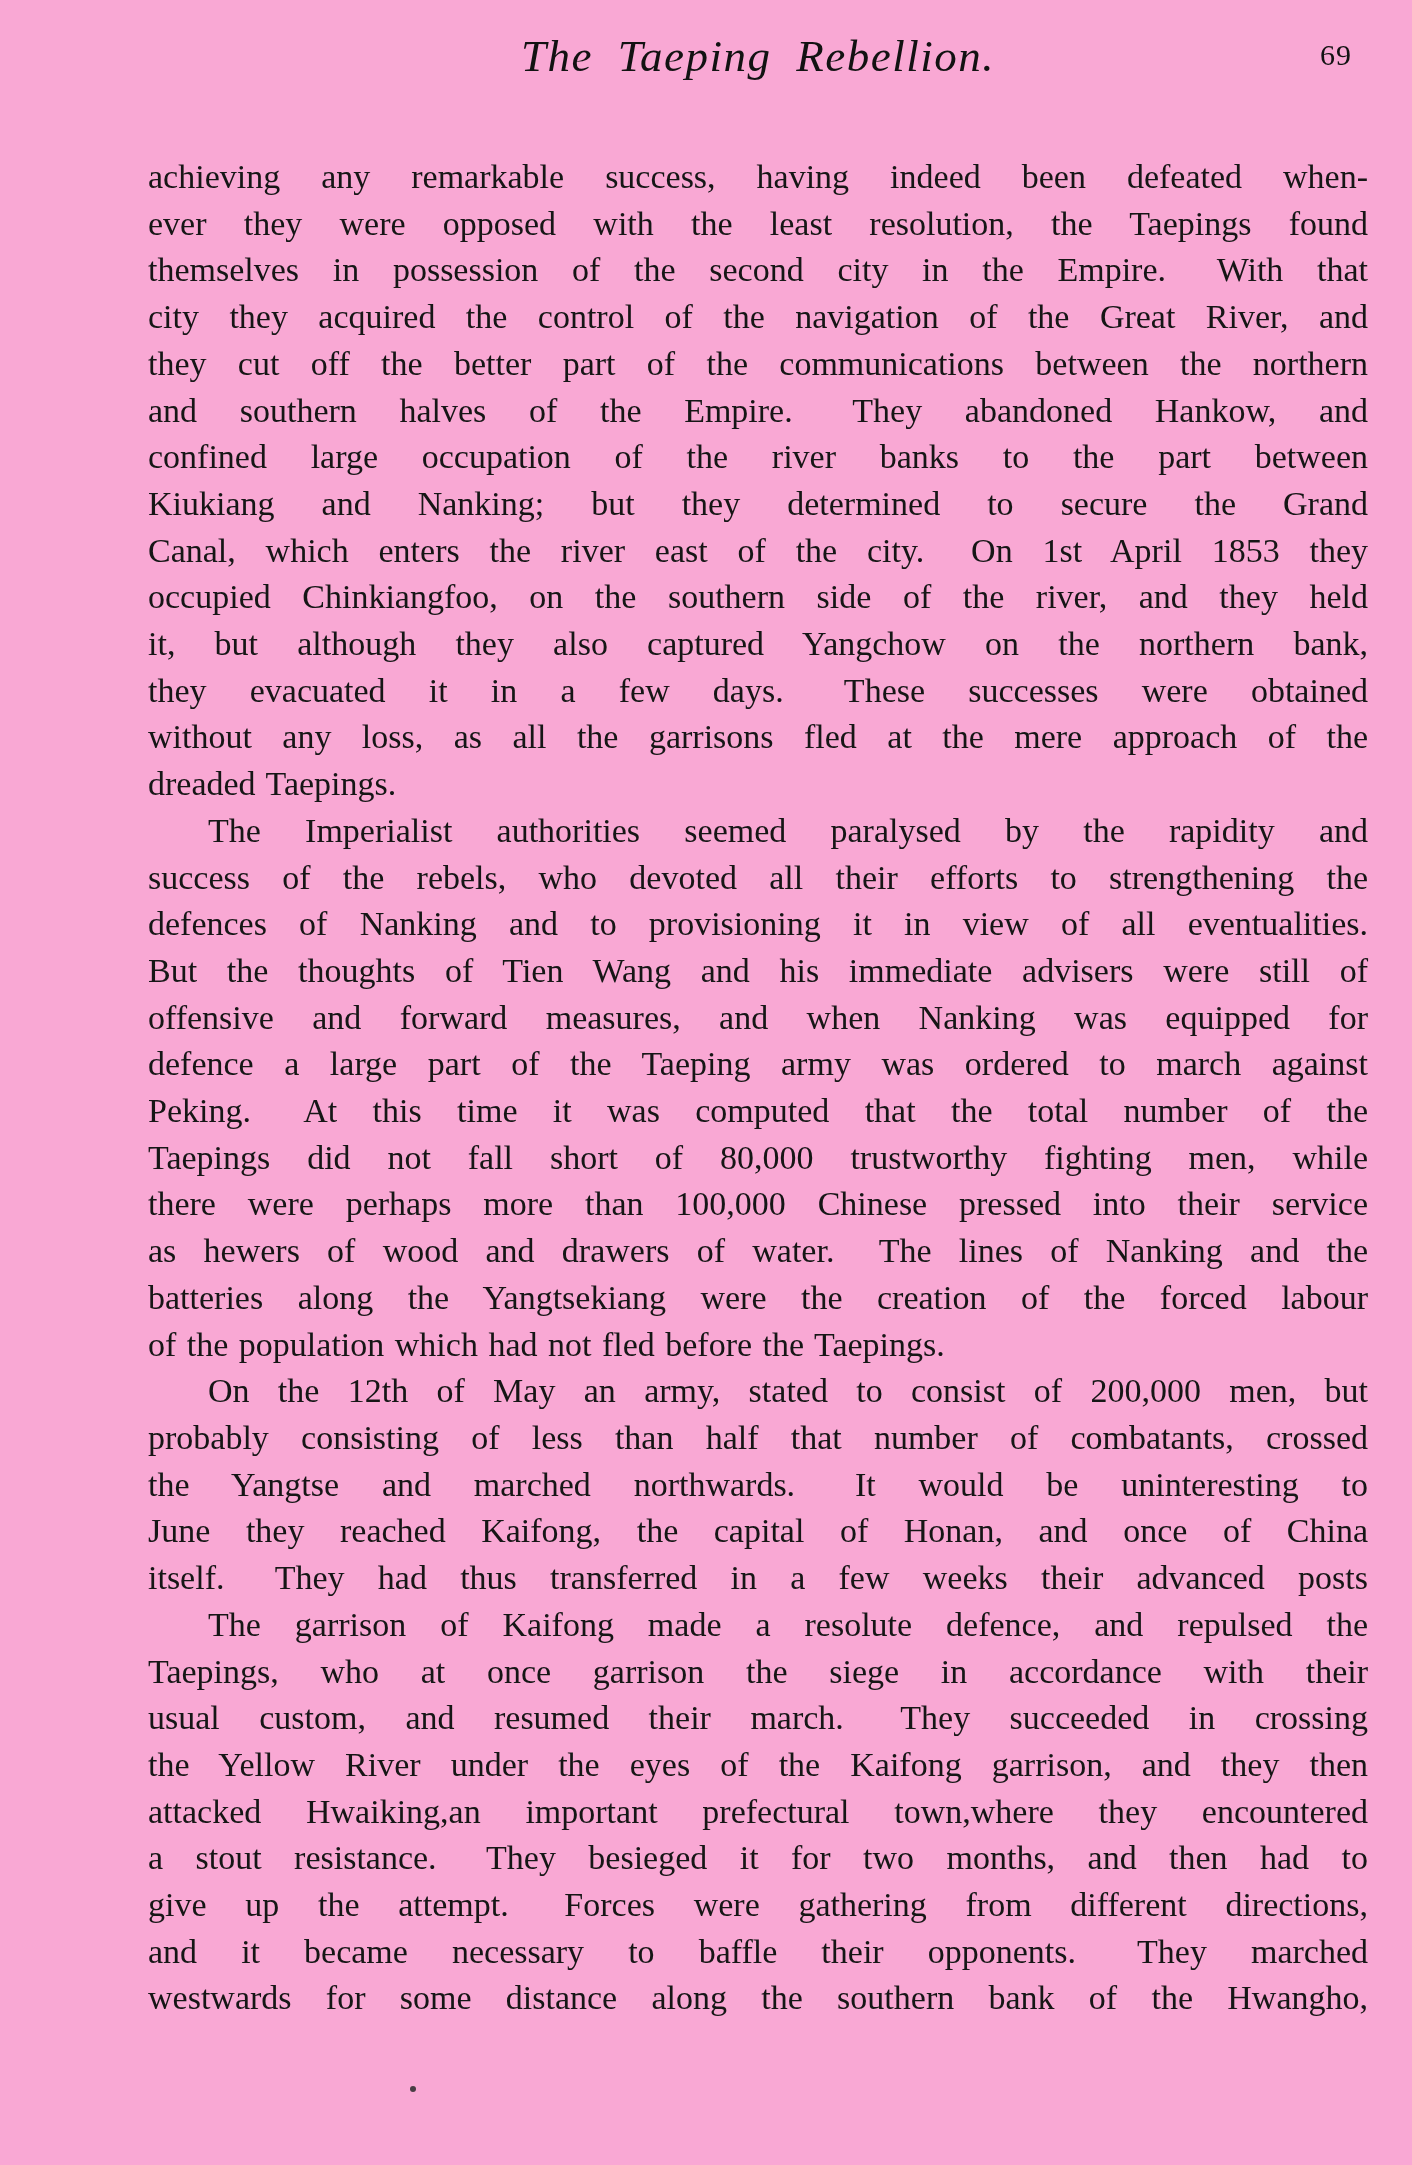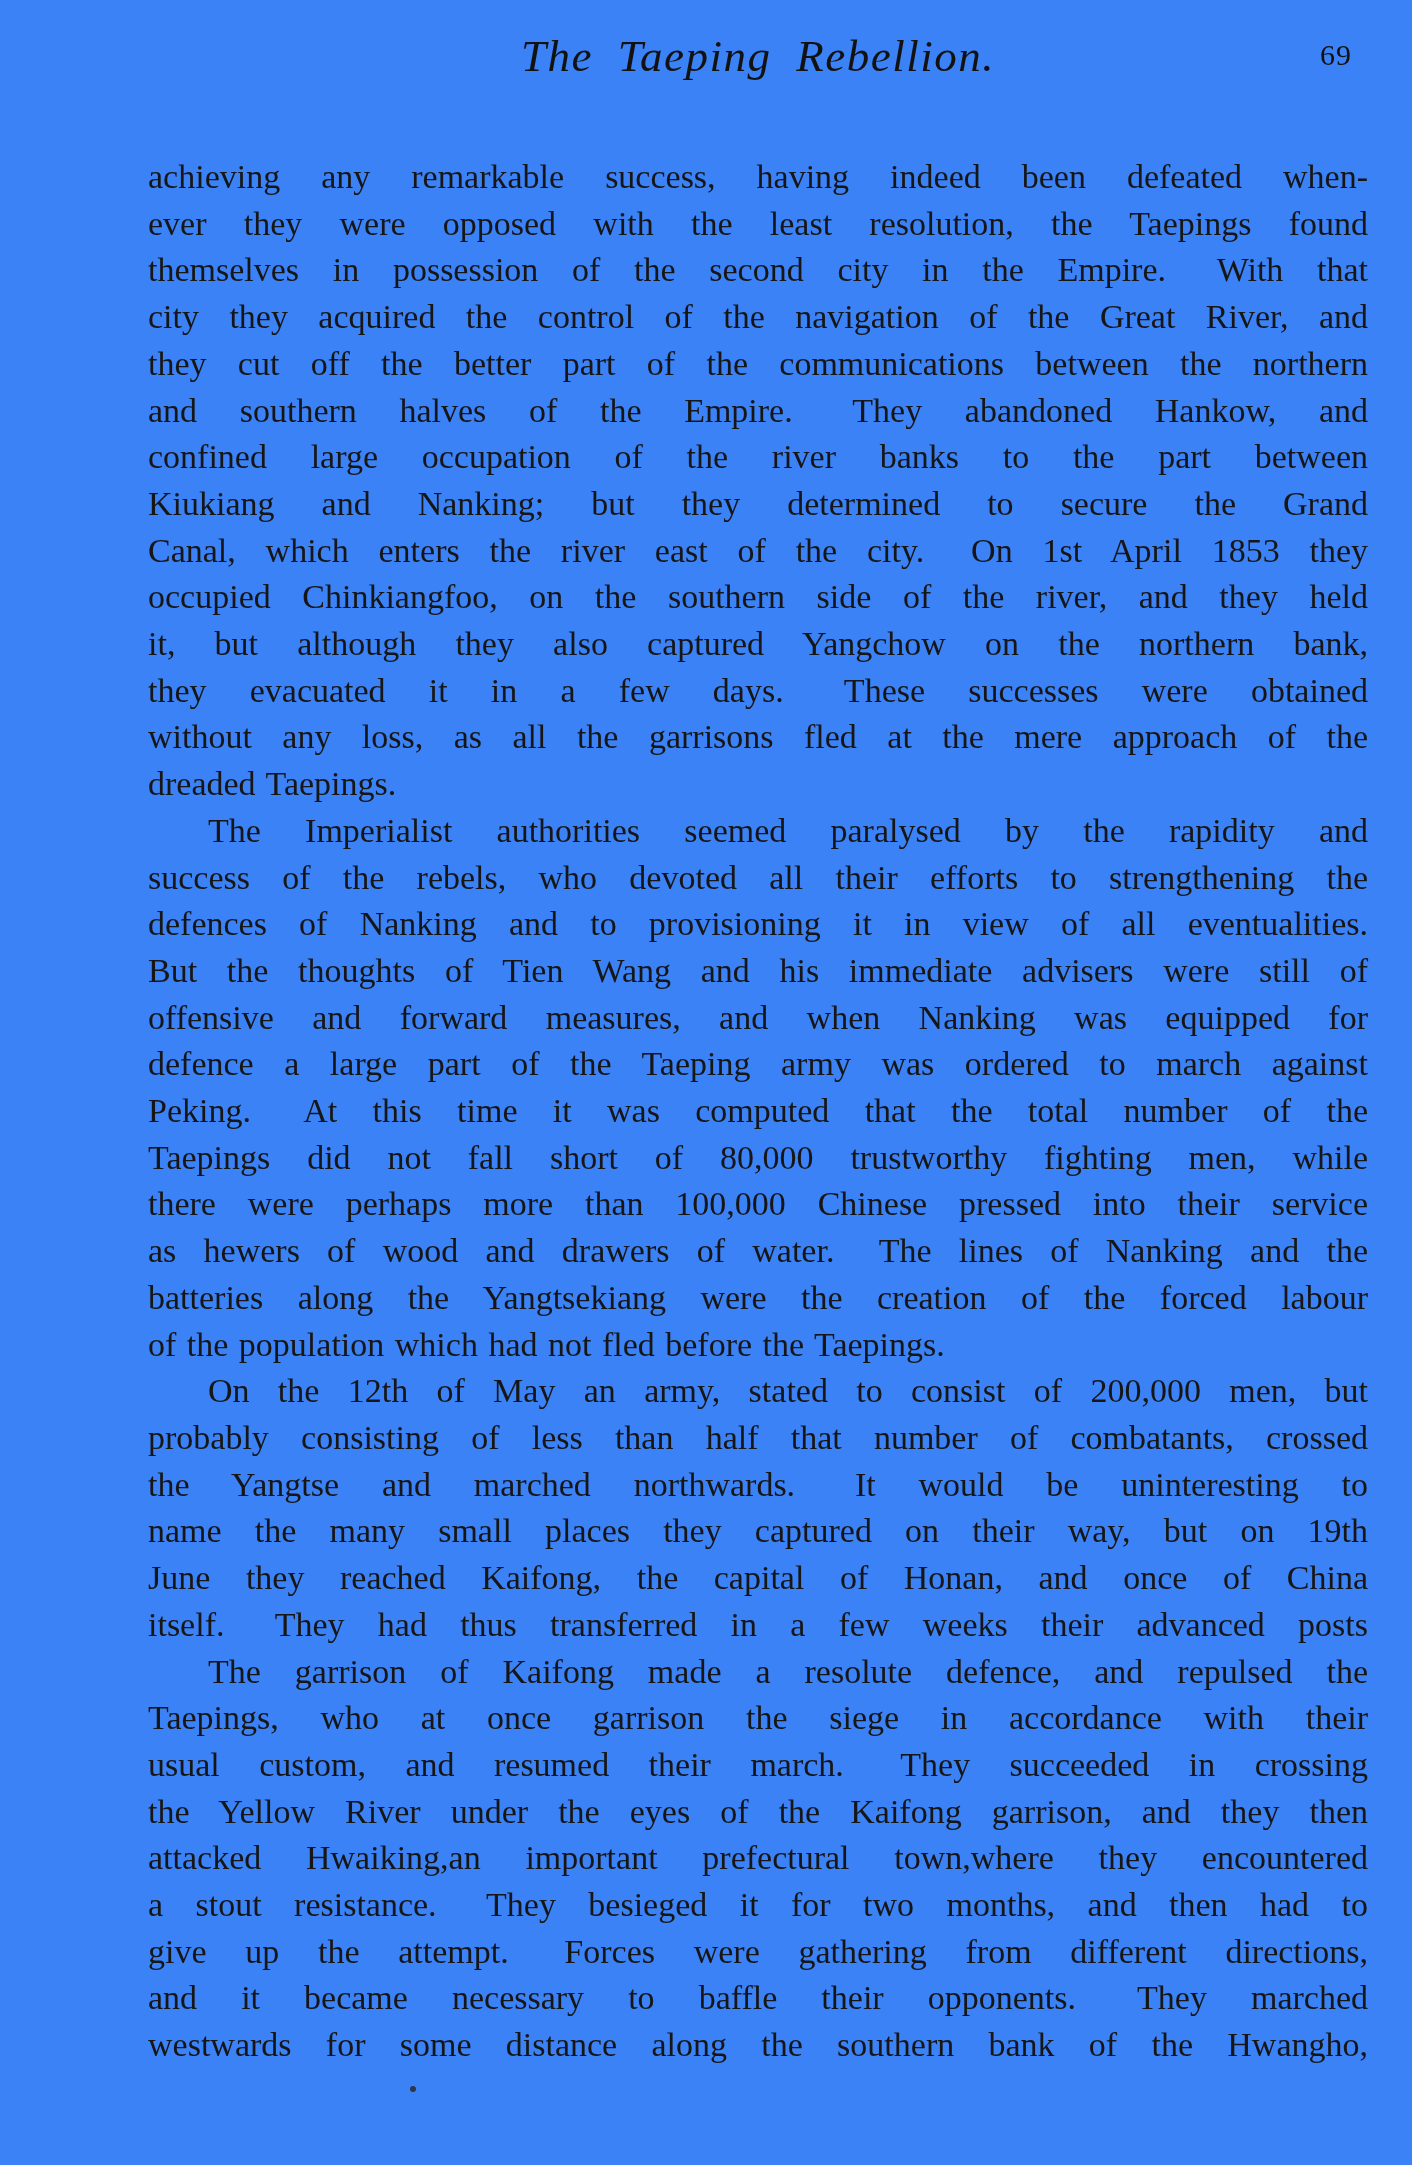--- a/index.html
+++ b/index.html
@@ -4,21 +4,21 @@
 <style>
   html, body { margin: 0; padding: 0; }
   body {
     width: 1412px; height: 2165px;
     background: #e9e9e6;
     font-family: "Liberation Serif", "DejaVu Serif", serif;
   }
   .page {
     position: relative;
     width: 1412px; height: 2165px;
-    background: #3b82f6;
+    background: #f9a8d4;
     color: #161616;
     overflow: hidden;
   }
   .page-header {
     position: absolute;
     top: 30px; left: 148px; width: 1220px;
     height: 70px;
   }
   .running-title {
     text-align: center;
@@ -106,21 +106,20 @@
       <span class="line">there were perhaps more than 100,000 Chinese pressed into their service</span>
       <span class="line">as hewers of wood and drawers of water.  The lines of Nanking and the</span>
       <span class="line">batteries along the Yangtsekiang were the creation of the forced labour</span>
       <span class="line para-end">of the population which had not fled before the Taepings.</span>
     </p>
 
     <p class="para">
       <span class="line indent">On the 12th of May an army, stated to consist of 200,000 men, but</span>
       <span class="line">probably consisting of less than half that number of combatants, crossed</span>
       <span class="line">the Yangtse and marched northwards.  It would be uninteresting to</span>
-      <span class="line">name the many small places they captured on their way, but on 19th</span>
       <span class="line">June they reached Kaifong, the capital of Honan, and once of China</span>
       <span class="line">itself.  They had thus transferred in a few weeks their advanced posts</span>
     </p>
 
     <p class="para">
       <span class="line indent">The garrison of Kaifong made a resolute defence, and repulsed the</span>
       <span class="line">Taepings, who at once garrison the siege in accordance with their</span>
       <span class="line">usual custom, and resumed their march.  They succeeded in crossing</span>
       <span class="line">the Yellow River under the eyes of the Kaifong garrison, and they then</span>
       <span class="line">attacked Hwaiking,an important prefectural town,where they encountered</span>

